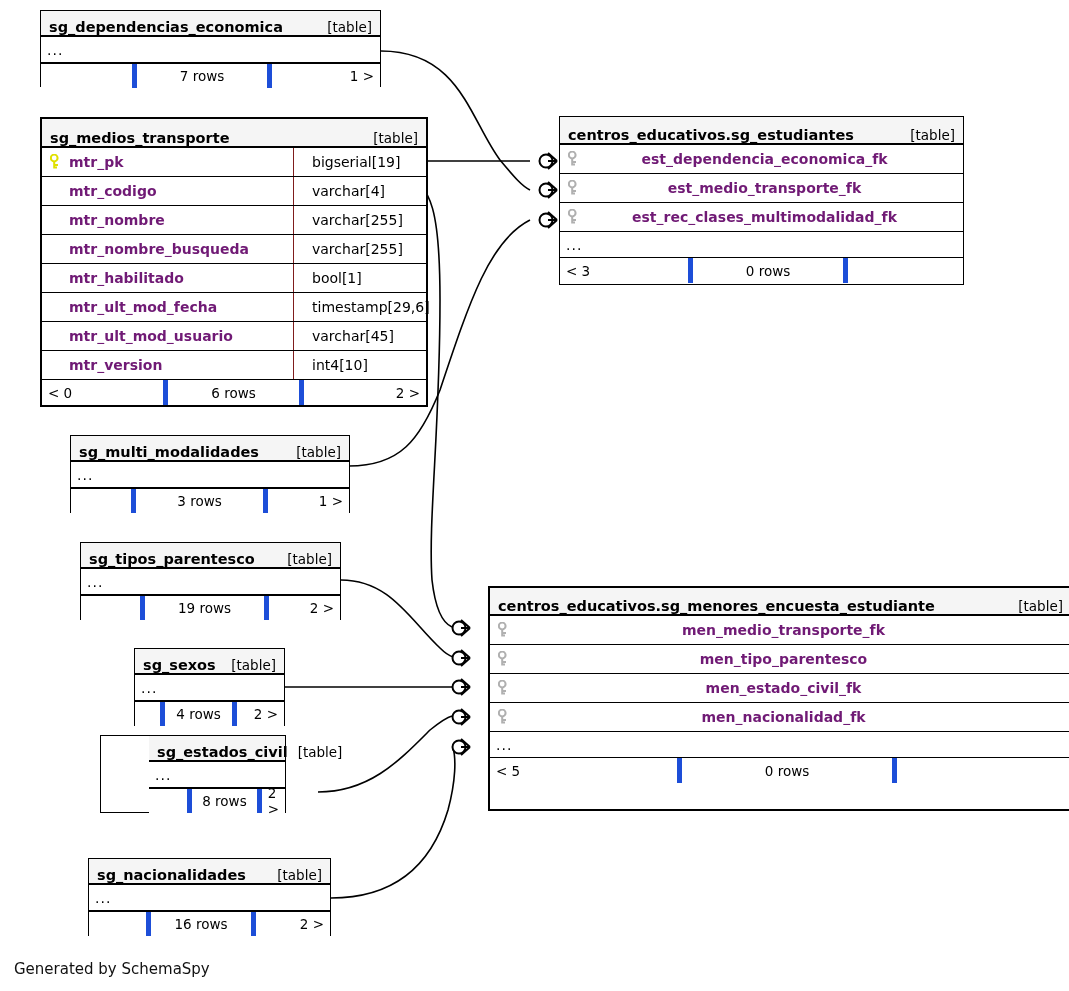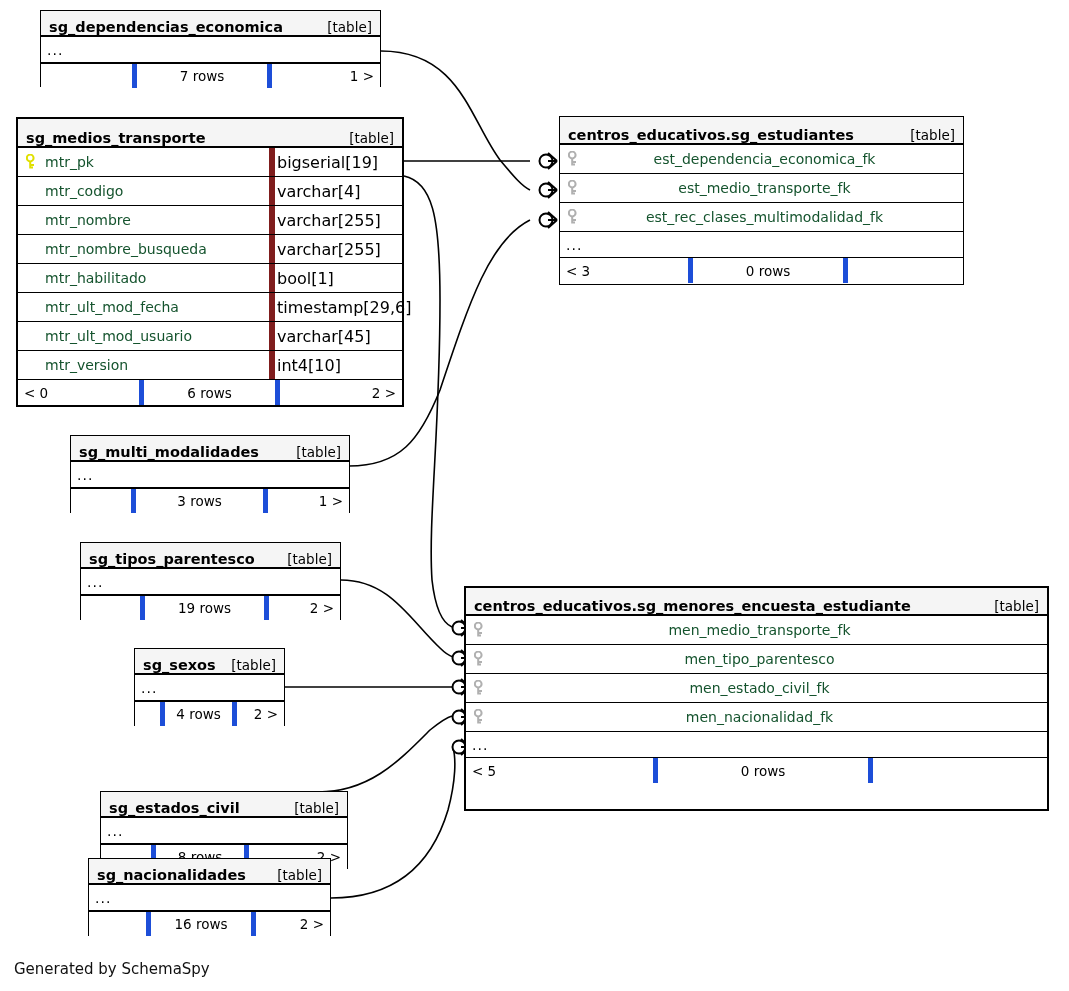--- a/index.html
+++ b/index.html
@@ -29,21 +29,21 @@
     z-index: 1;
   }
   .tbl {
     position: absolute;
     background: #ffffff;
     border: 2px solid #000000;
     box-sizing: border-box;
     z-index: 2;
   }
   .tbl.thin { border-width: 1px; }
-  .tbl.thick { border-width: 2px; }
+  .tbl.thick { border-width: 2px; margin-left: 24px; }
 
   .thead {
     background: #f5f5f5;
     border-bottom: 2px solid #000000;
     display: flex;
     align-items: flex-end;
     justify-content: space-between;
     padding: 0 8px;
     box-sizing: border-box;
     height: 26px;
@@ -68,33 +68,34 @@
     box-sizing: border-box;
     background: #fff;
   }
   .row:last-child { border-bottom: none; }
   .colname {
     flex: 1 1 auto;
     display: flex;
     align-items: center;
     padding-left: 8px;
     font-size: 14px;
-    color: #14532d;
+    color: #701a75;
     white-space: nowrap;
     overflow: hidden;
+    font-weight: bold;
   }
   .colname.centered {
     justify-content: center;
     padding-left: 0;
   }
   .coltype {
     flex: 0 0 auto;
-    border-left: 6px solid #7f1d1d;
-    padding-left: 2px;
-    font-size: 16px;
+    border-left: 1px solid #7f1d1d;
+    padding-left: 18px;
+    font-size: 14px;
     color: #000;
     height: 100%;
     display: flex;
     align-items: center;
     box-sizing: border-box;
     white-space: nowrap;
   }
   .keyicon {
     width: 13px;
     height: 16px;
@@ -367,21 +368,21 @@
       <span class="ttag">[table]</span>
     </div>
     <div class="ellipsis-row">...</div>
     <div class="foot">
       <div class="fc left" style="width:30px;"></div>
       <div class="fc mid" style="width:72px;">4 rows</div>
       <div class="fc right" style="flex:1;">2 &gt;</div>
     </div>
   </div>
 
-  <div class="tbl thin" style="left:100px; top:791px; width:248px; height:78px;">
+  <div class="tbl thin" style="left:100px; top:735px; width:186px; height:78px;padding-left:48px;">
     <div class="thead">
       <span class="tname">sg_estados_civil</span>
       <span class="ttag">[table]</span>
     </div>
     <div class="ellipsis-row">...</div>
     <div class="foot">
       <div class="fc left" style="width:55px;"></div>
       <div class="fc mid" style="width:93px;">8 rows</div>
       <div class="fc right" style="flex:1;">2 &gt;</div>
     </div>

